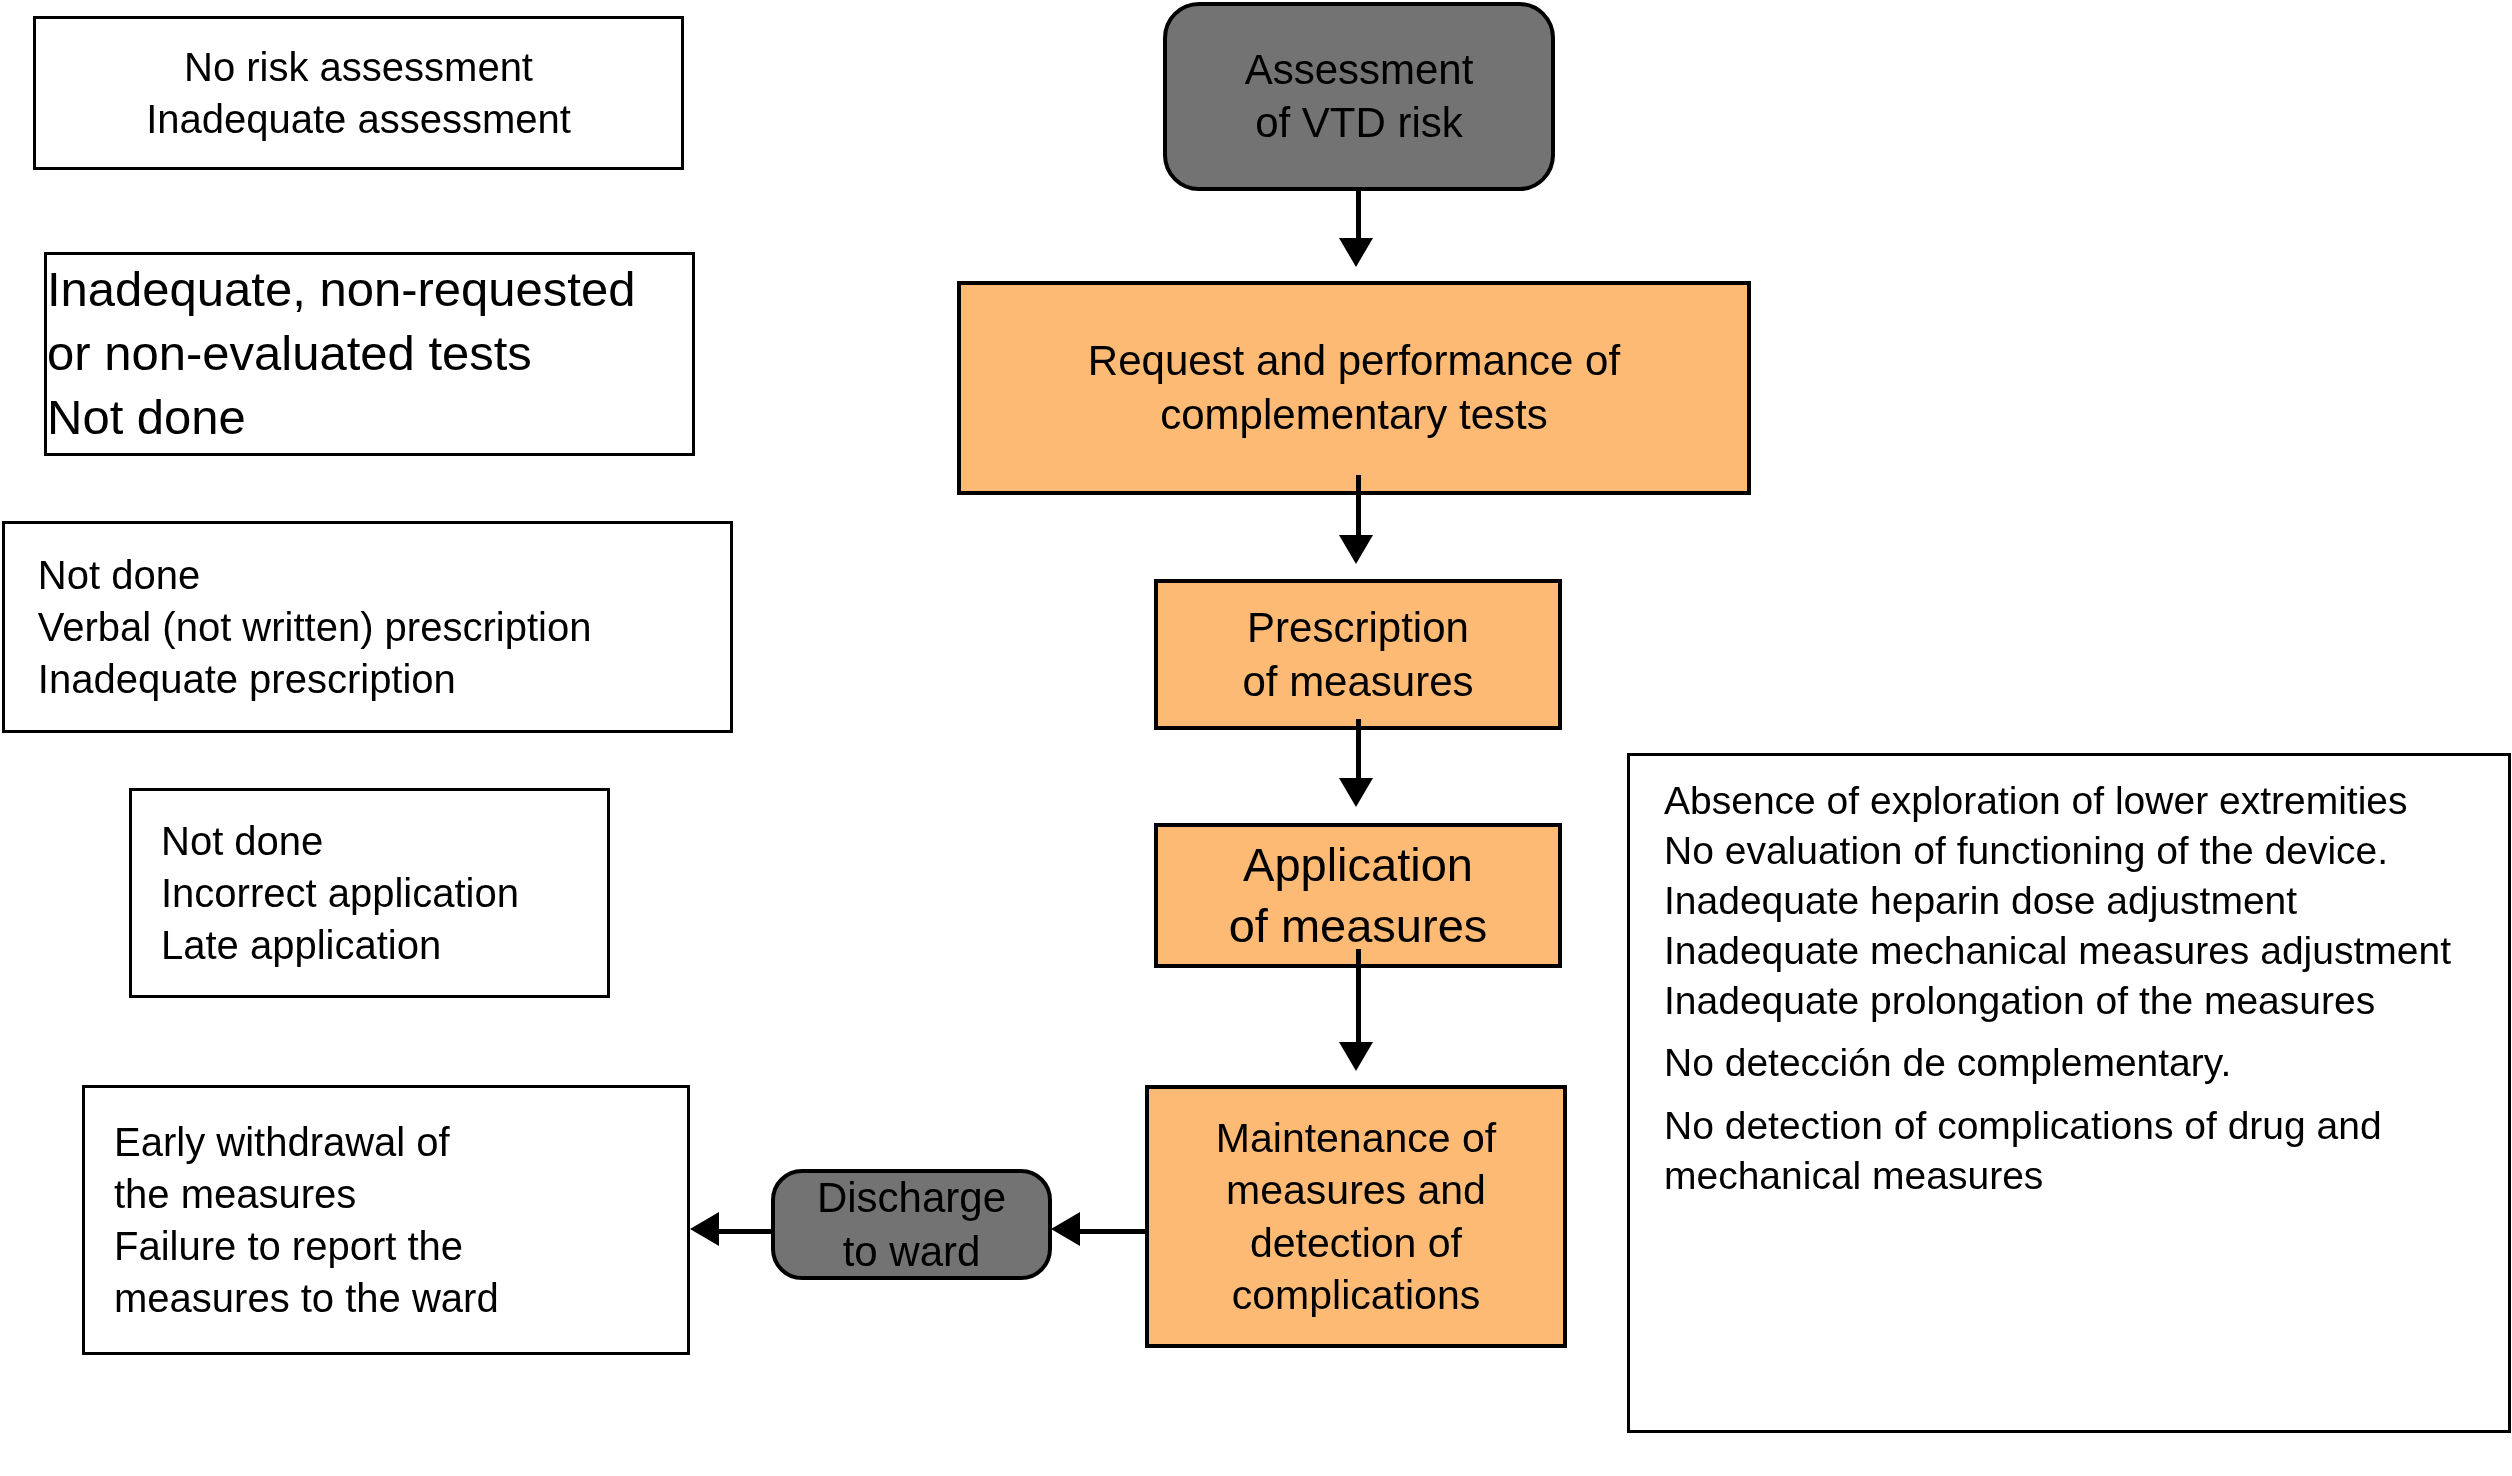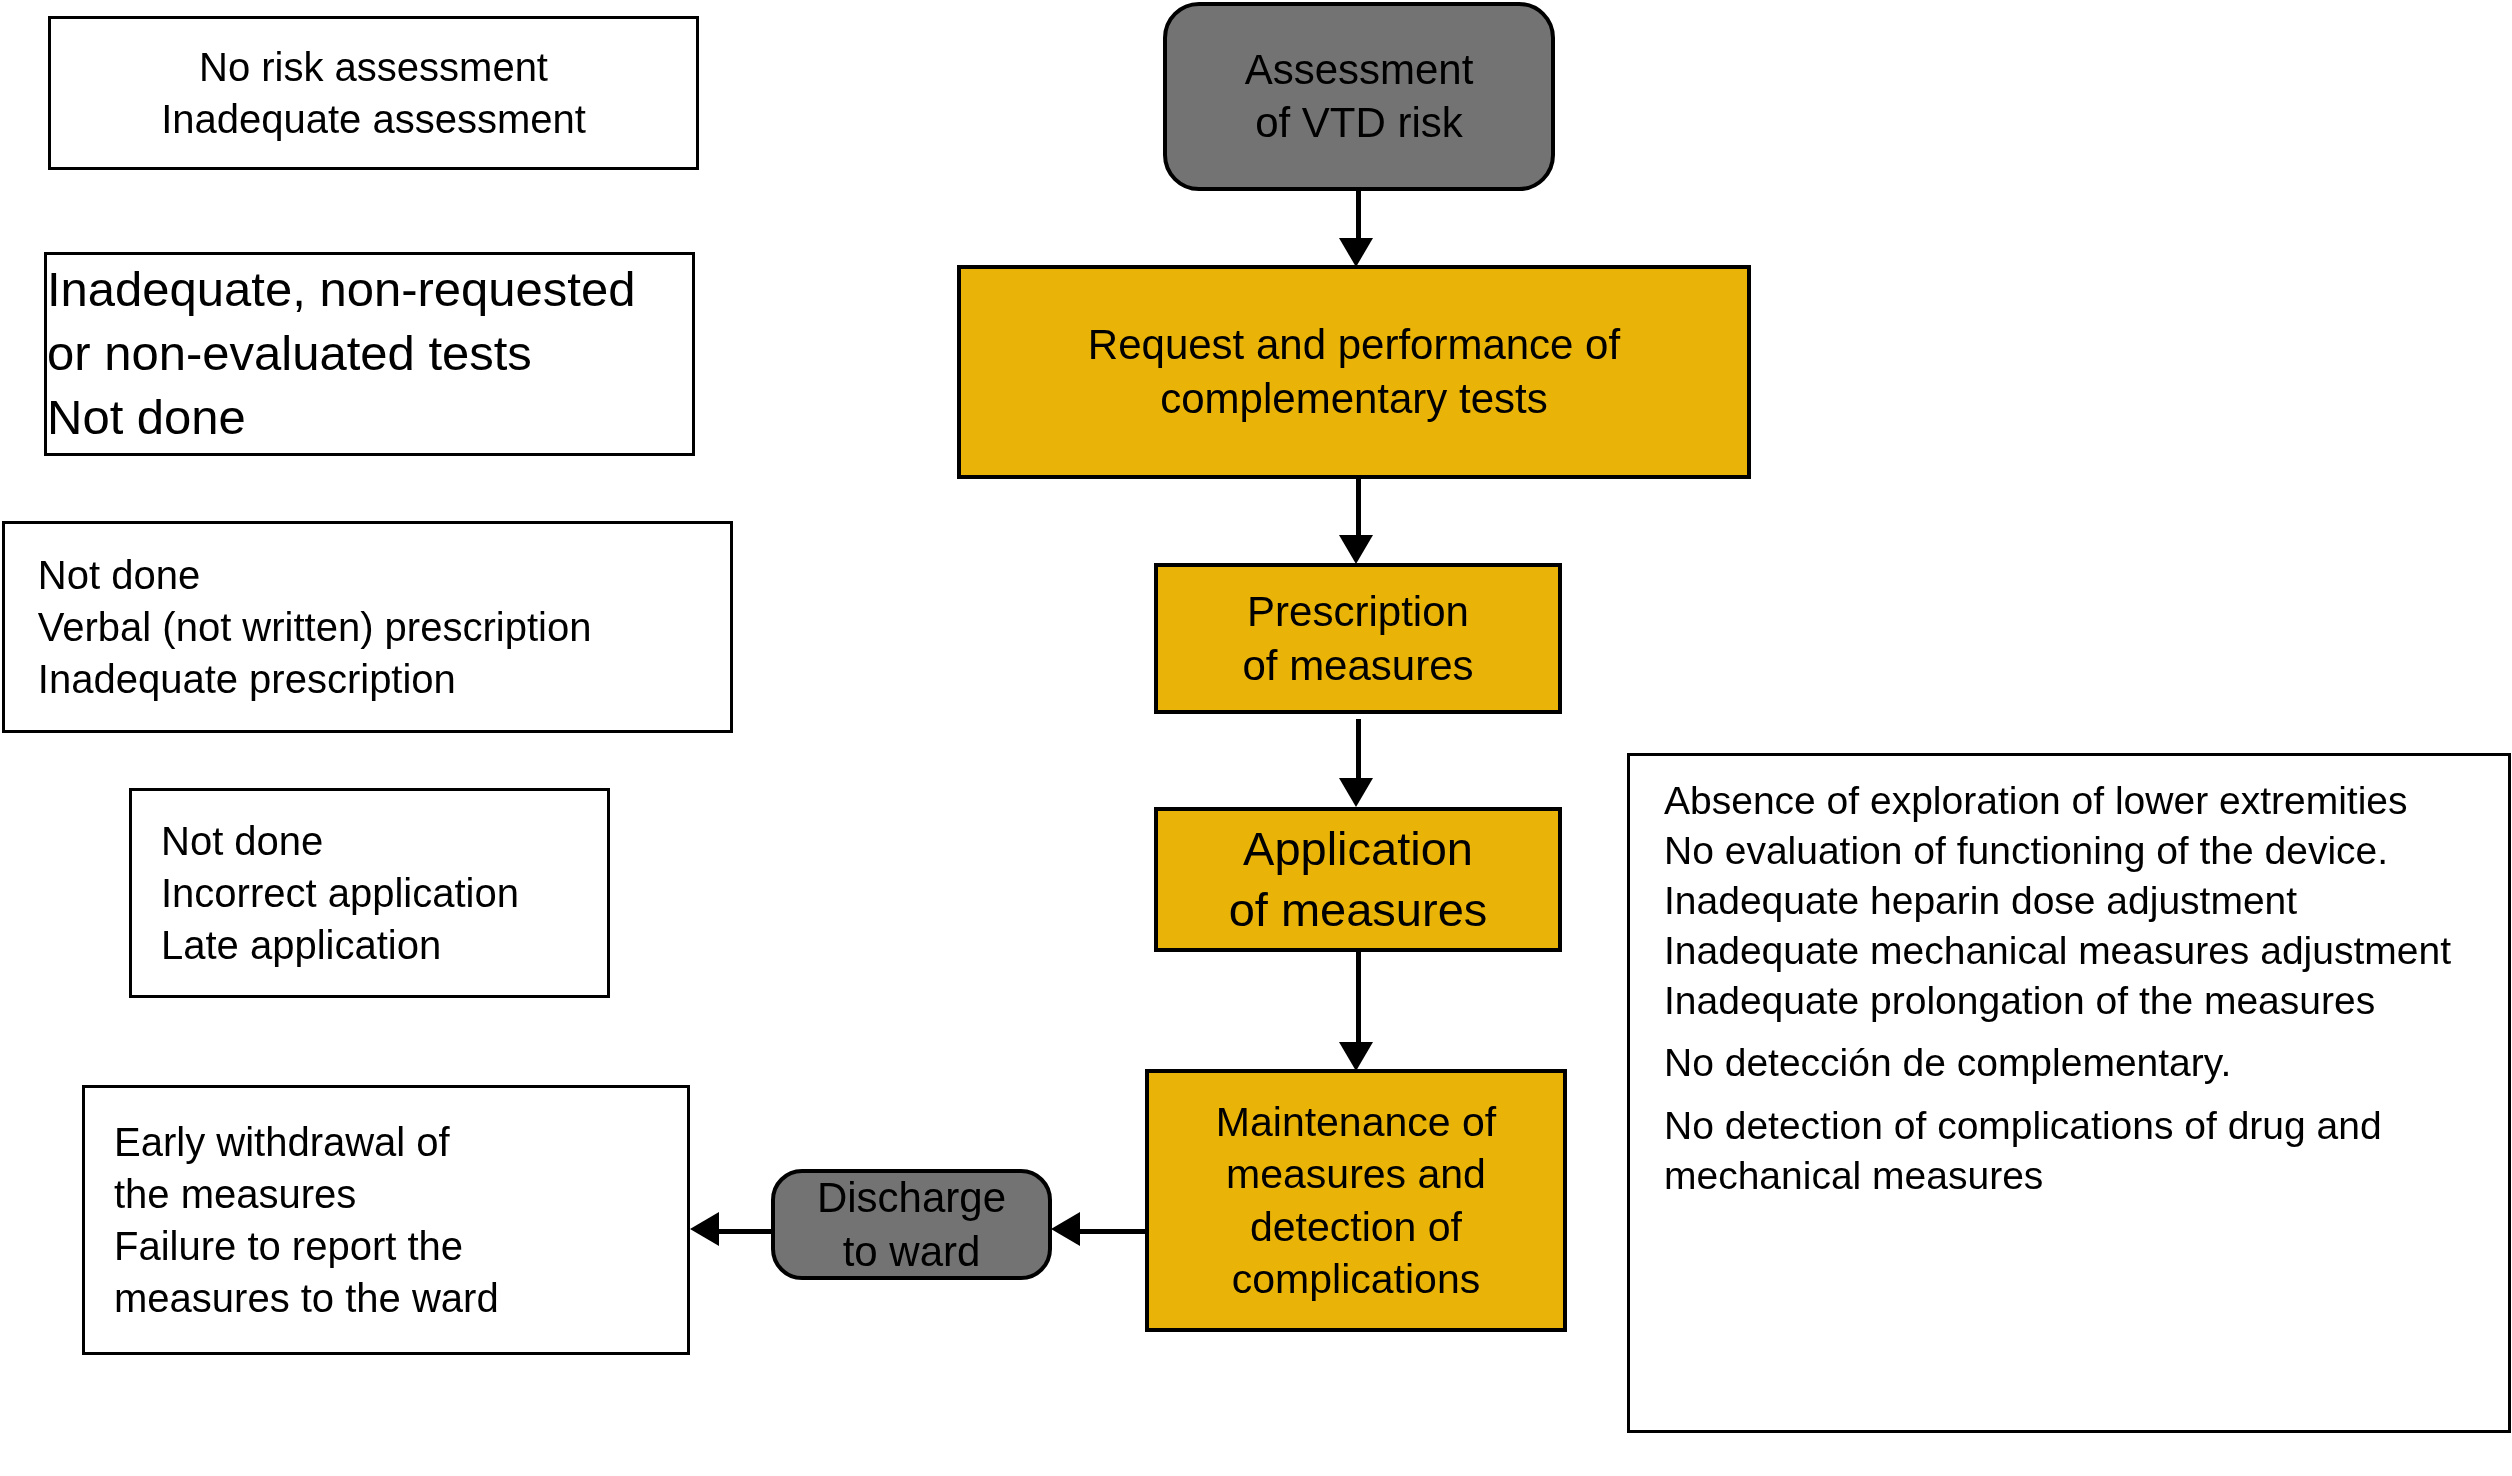--- a/index.html
+++ b/index.html
@@ -23,21 +23,22 @@
     border: 4.5px solid #000000;
     display: flex;
     flex-direction: column;
     align-items: center;
     justify-content: center;
     text-align: center;
     line-height: 1.28;
     white-space: pre-line;
   }
   .node.process {
-    background: #eab308;
+    background: #fdba74;
+    margin-top: 16px;
   }
   .node.terminator {
     background: #737373;
     border-radius: 36px;
   }
   .node.annotation {
     background: #ffffff;
     border-width: 3.6px;
     text-align: left;
     align-items: flex-start;
@@ -79,21 +80,21 @@
     border-top: 17px solid transparent;
     border-bottom: 17px solid transparent;
     border-right: 29px solid #000000;
   }
 </style>
 </head>
 <body>
 
 <div id="canvas">
 
-  <div class="node annotation centered" style="left:48px; top:16.3px; width:651px; height:154px; font-size:40px;">
+  <div class="node annotation centered" style="left:33px; top:16.3px; width:651px; height:154px; font-size:40px;">
     <span class="txt">No risk assessment
 Inadequate assessment</span>
   </div>
 
   <div class="node annotation" style="left:44px; top:252px; width:651px; height:204px; font-size:49px; ">
     <span class="txt">Inadequate, non-requested
 or non-evaluated tests
 Not done</span>
   </div>
 

